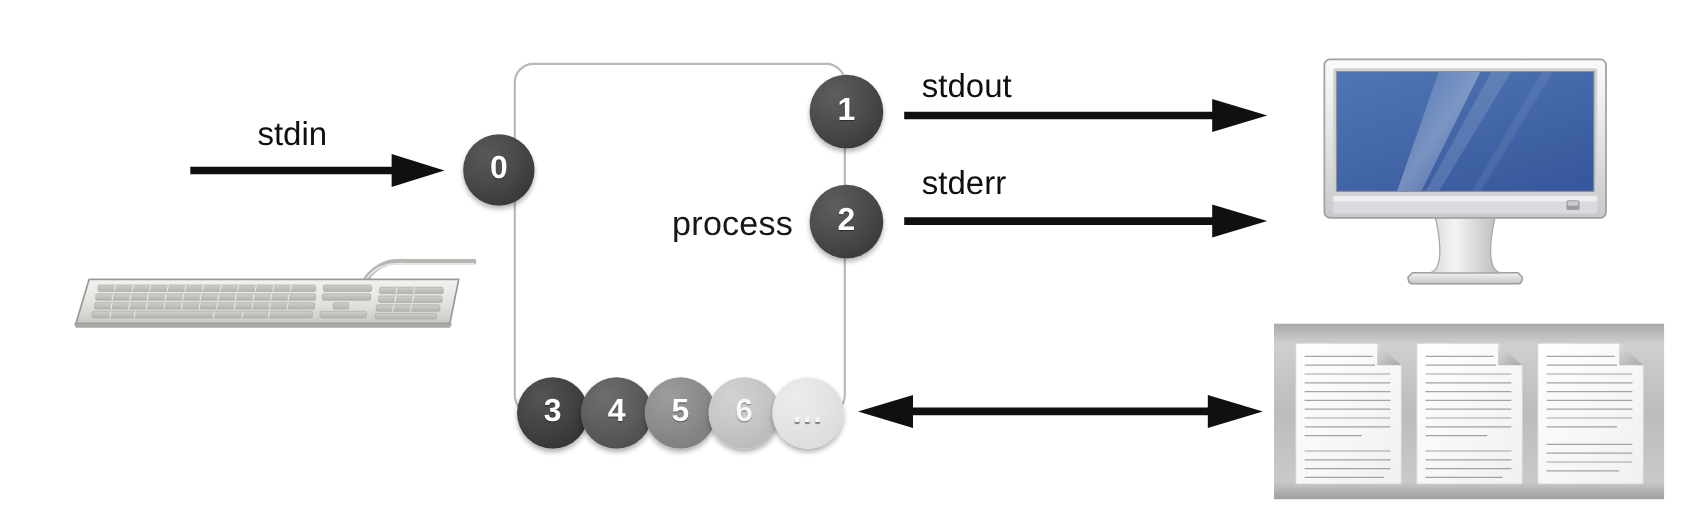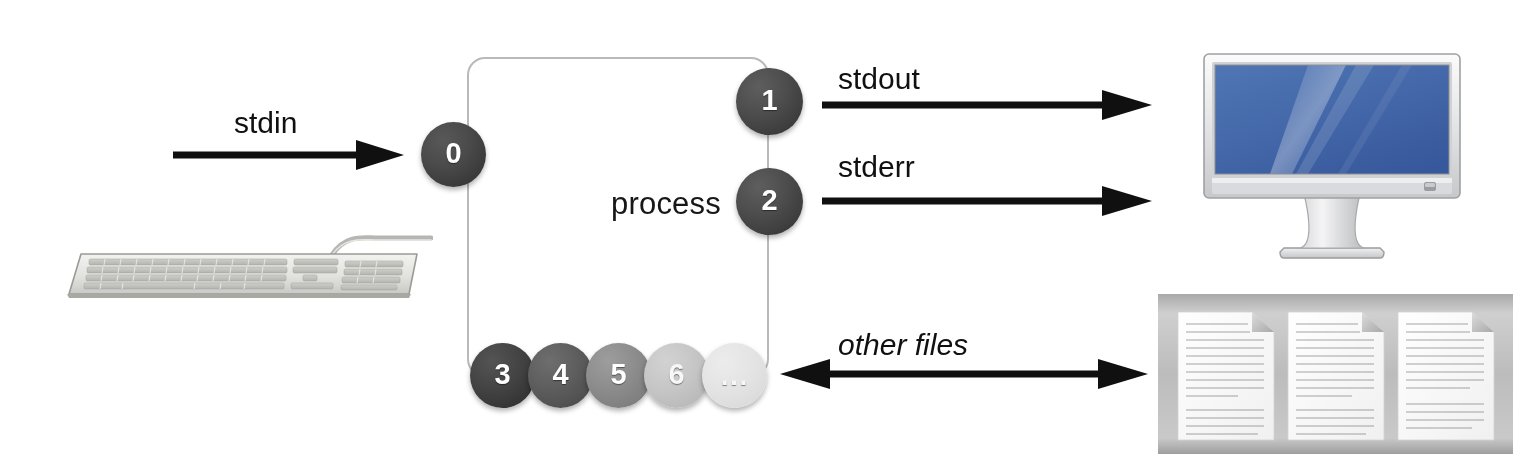--- a/index.html
+++ b/index.html
@@ -197,21 +197,20 @@
     <line x1="2" y1="17" x2="294" y2="17" stroke="#101010" stroke-width="7"></line>
     <polygon points="282,2 332,17 282,32" fill="#101010"></polygon>
   </svg>
   <div class="arrow-label" style="left:838px;top:150px;">stderr</div>
 
   <svg class="arrow" style="left:774px;top:357px;" width="378" height="36">
     <line x1="44" y1="17" x2="336" y2="17" stroke="#101010" stroke-width="7"></line>
     <polygon points="56,2 6,17 56,32" fill="#101010"></polygon>
     <polygon points="324,2 374,17 324,32" fill="#101010"></polygon>
   </svg>
-  <div class="arrow-label ital" style="left:838px;top:328px;">other files</div>
 
   <div class="monitor">
     <svg width="272" height="222" viewBox="0 0 272 222">
       <defs>
         <linearGradient id="bezel" x1="0" y1="0" x2="0" y2="1">
           <stop offset="0" stop-color="#fbfbfb"></stop>
           <stop offset="0.5" stop-color="#e3e4e5"></stop>
           <stop offset="1" stop-color="#c6c8ca"></stop>
         </linearGradient>
         <linearGradient id="screen" x1="0.15" y1="0" x2="0.85" y2="1">

